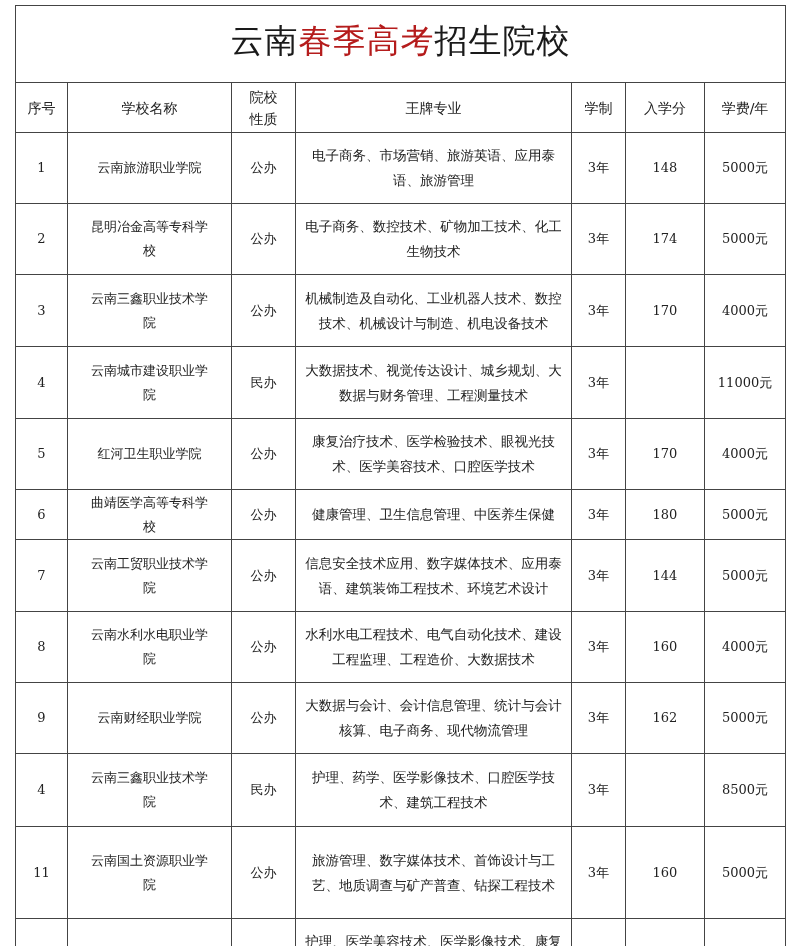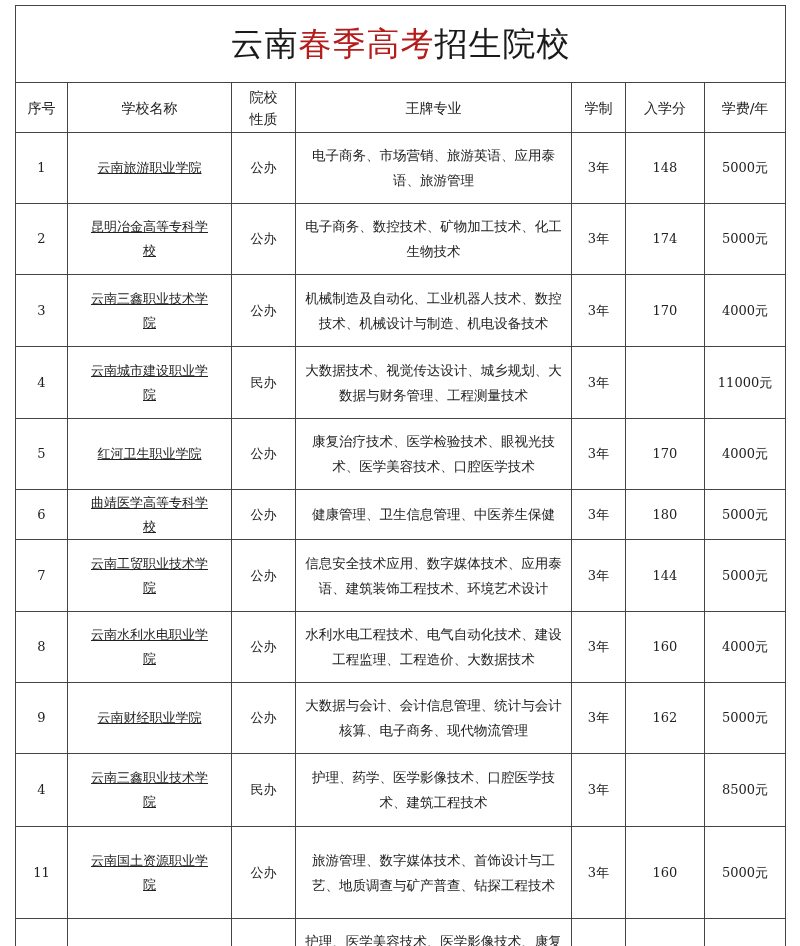--- a/index.html
+++ b/index.html
@@ -1,25 +1,25 @@
 <!DOCTYPE html>
 <html><head>
 <meta charset="utf-8">
 <style>
   html,body{margin:0;padding:0;background:#ffffff;}
   body{width:800px;height:946px;position:relative;font-family:"DejaVu Serif","Liberation Serif",serif;color:#222;}
   .sheet{position:absolute;left:15px;top:5px;width:770px;}
   table{border-collapse:collapse;width:770px;table-layout:fixed;}
   td,th{border:1.3px solid #444;text-align:center;vertical-align:middle;padding:0 6px;font-weight:normal;}
-  .title-cell{height:76px;font-family:Liberation Sans, sans-serif;font-size:33px;letter-spacing:1px;color:#1a1a1a;}
+  .title-cell{height:76px;font-family:Liberation Mono, monospace;font-size:33px;letter-spacing:1px;color:#1a1a1a;}
   .title-cell .hl{color:#b51c1c;}
   th{height:49px;font-family:"DejaVu Sans","Liberation Sans",sans-serif;font-size:14px;line-height:22px;color:#222;}
   td{font-size:13px;line-height:24px;color:#222;}
   td.major{font-size:13.5px;line-height:25px;padding:10px 4px;}
-  td.name{padding:0 22px;text-decoration:underline;}
+  td.name{padding:0 22px;}
   td.major, td.name{text-align:center;}
 </style>
 </head>
 <body>
 
 <div class="sheet">
 <table>
   <colgroup>
     <col style="width:52px">
         <col style="width:164px">

